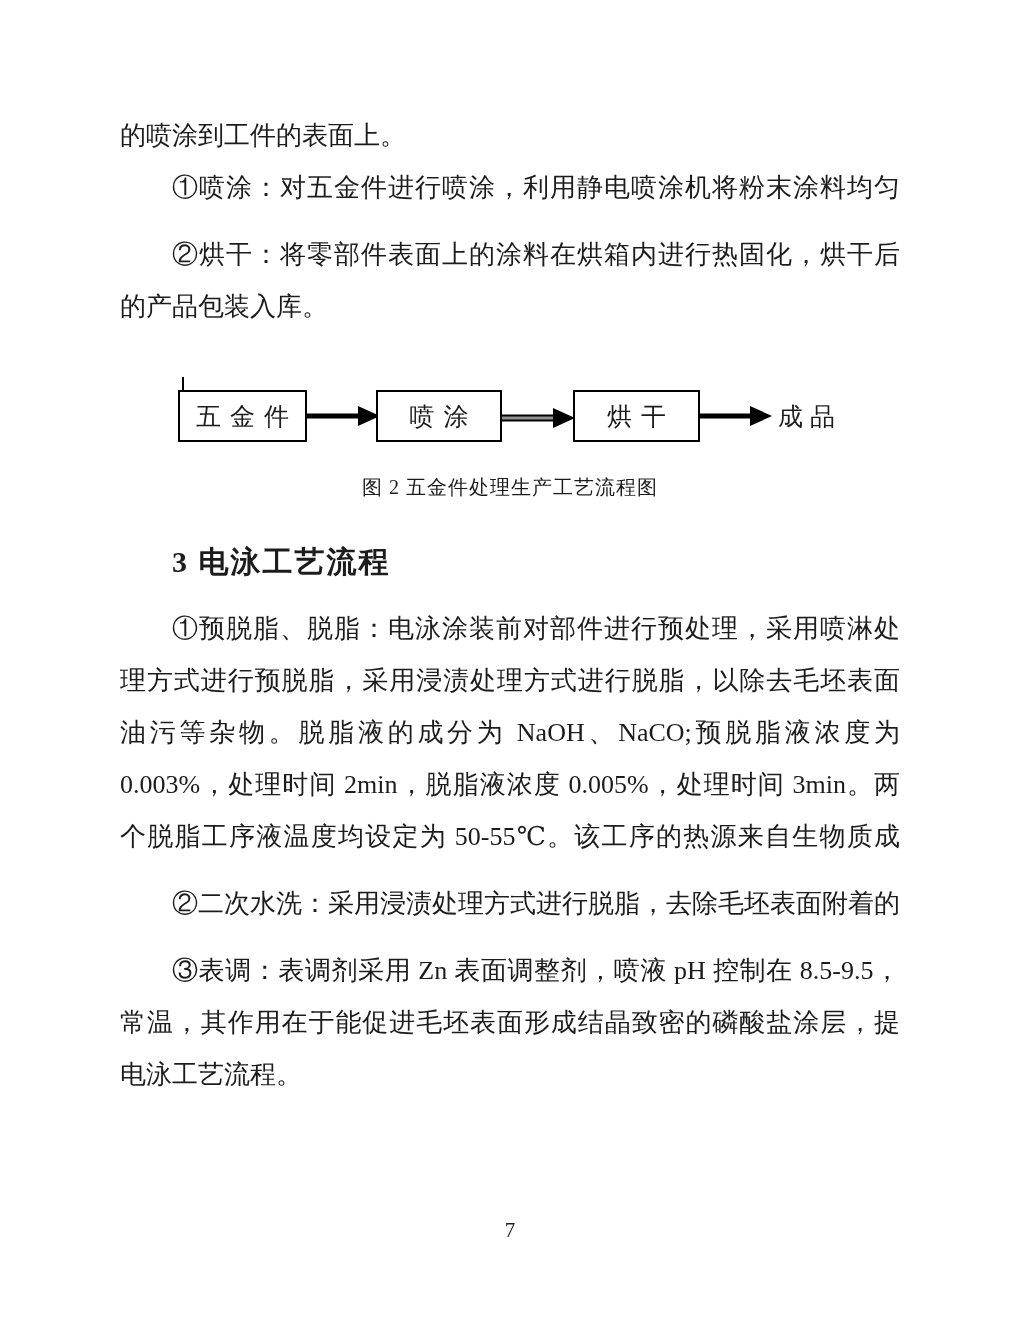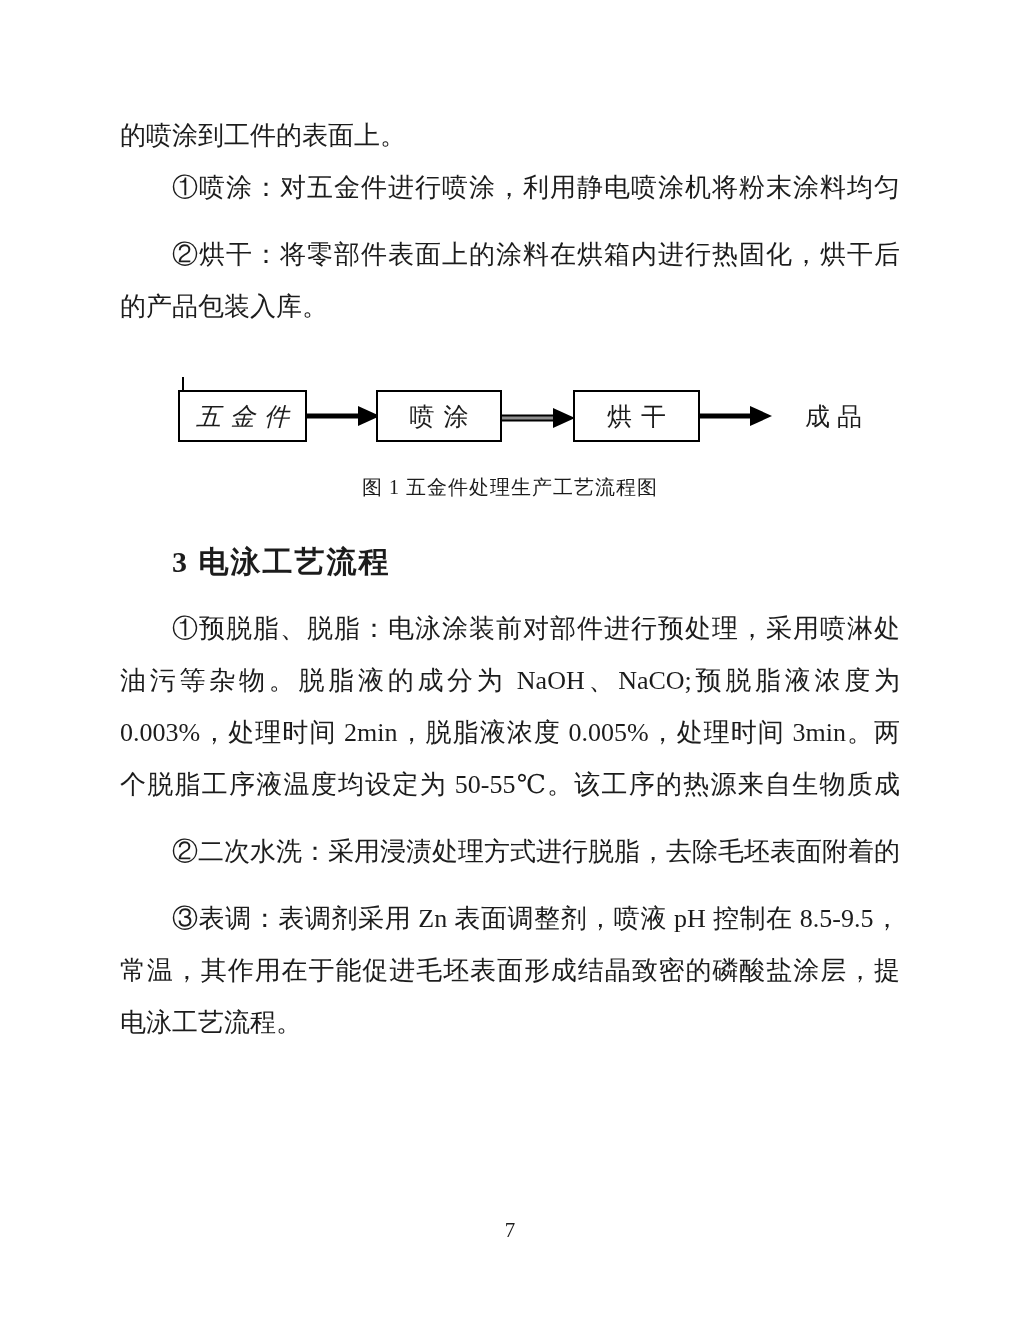--- a/index.html
+++ b/index.html
@@ -59,34 +59,33 @@
     box-sizing: border-box;
     border: 2px solid #000;
     background: #fff;
     display: flex;
     align-items: center;
     justify-content: center;
     font-size: 25px;
     letter-spacing: 9px;
     text-indent: 9px;
   }
-  .fbox1 { left: 58px;  width: 129px; font-style: italic; }
+  .fbox1 { left: 58px;  width: 129px; }
   .fbox2 { left: 256px; width: 126px; }
   .fbox3 { left: 453px; width: 127px; }
   .end-label {
     position: absolute;
     left: 658px;
     top: 42px;
     height: 52px;
     width: 100px;
     display: flex;
     align-items: center;
     font-size: 25px;
     letter-spacing: 7px;
-    margin-left: 27px;
   }
   .cursor-mark {
     position: absolute;
     left: 62px;
     top: 29px;
     width: 2px;
     height: 34px;
     background: #000;
   }
   .fig-caption {
@@ -145,27 +144,28 @@
       <span>五金件</span>
     </div>
     <div class="fbox fbox2">
       <span>喷涂</span>
     </div>
     <div class="fbox fbox3">
       <span>烘干</span>
     </div>
     <div class="end-label">成品</div>
 
-    <div class="fig-caption">图 1 五金件处理生产工艺流程图</div>
+    <div class="fig-caption">图 2 五金件处理生产工艺流程图</div>
   </div>
 
   <div class="heading">3 电泳工艺流程</div>
 
   <div class="para">
     <div class="line first">①预脱脂、脱脂：电泳涂装前对部件进行预处理，采用喷淋处</div>
+    <div class="line">理方式进行预脱脂，采用浸渍处理方式进行脱脂，以除去毛坯表面</div>
     <div class="line">油污等杂物。脱脂液的成分为 NaOH、NaCO;预脱脂液浓度为</div>
     <div class="line">0.003%，处理时间 2min，脱脂液浓度 0.005%，处理时间 3min。两</div>
     <div class="line">个脱脂工序液温度均设定为 50-55℃。该工序的热源来自生物质成</div>
   </div>
 
   <div class="para">
     <div class="line first">②二次水洗：采用浸渍处理方式进行脱脂，去除毛坯表面附着的</div>
   </div>
 
   <div class="para">

